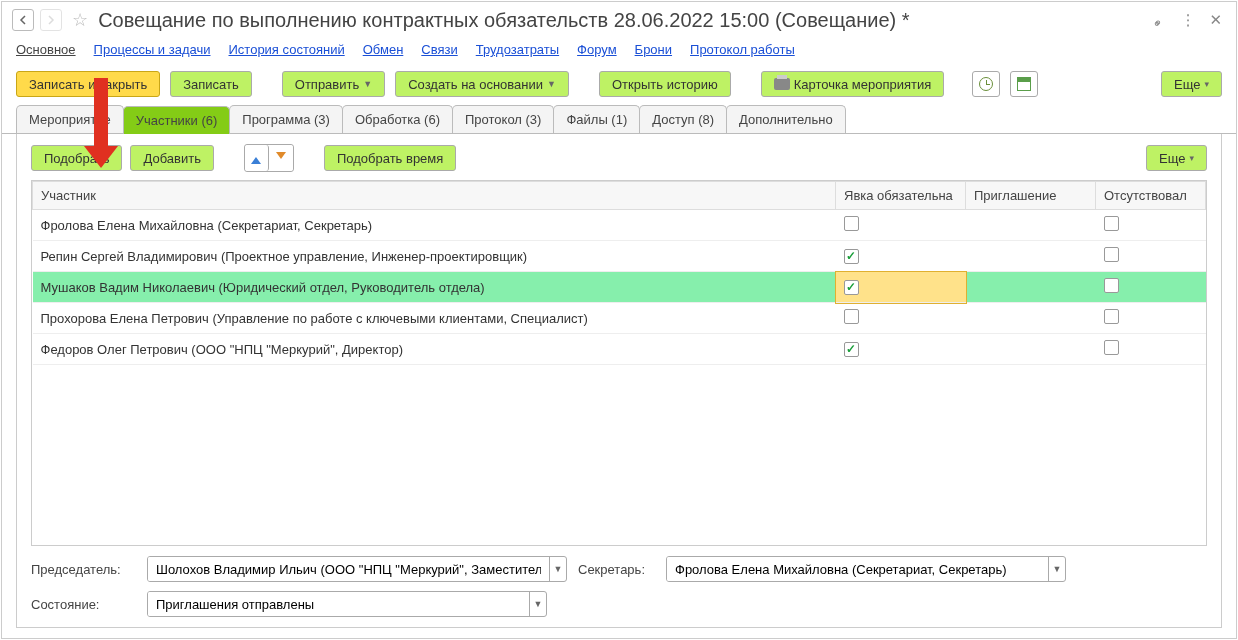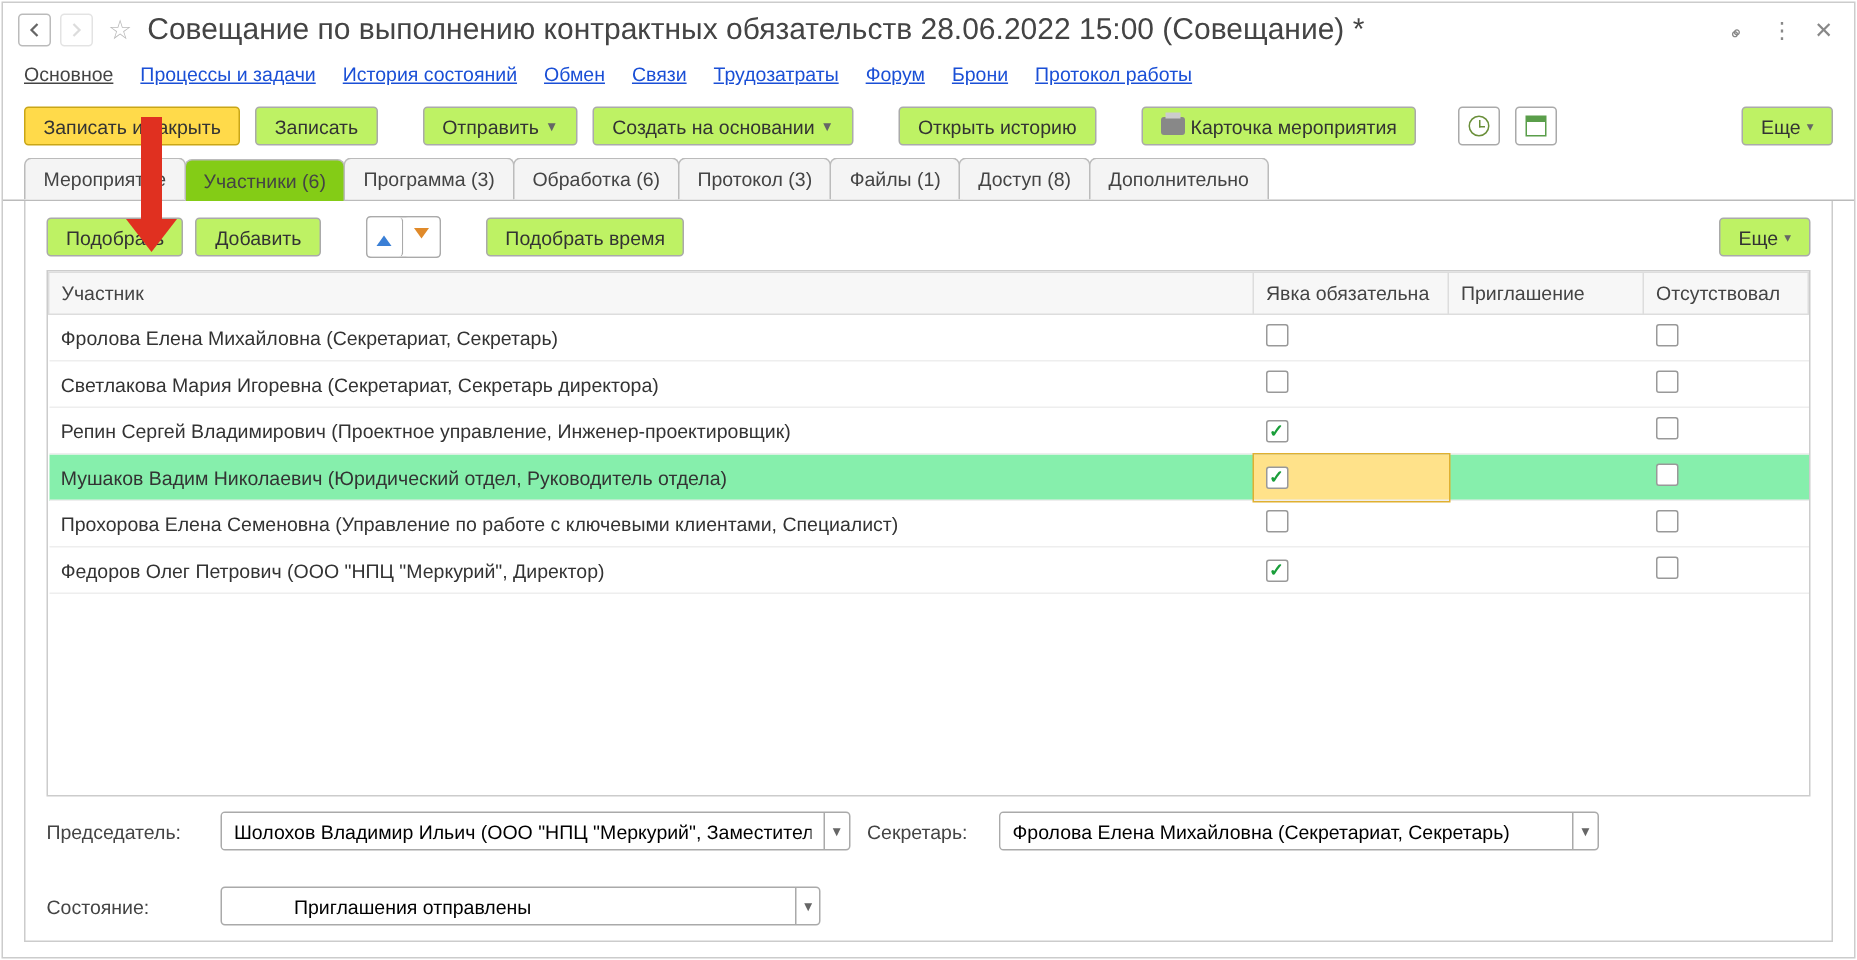--- a/index.html
+++ b/index.html
@@ -37,21 +37,21 @@
 .arrow-group .arrowbtn{border:none;border-right:1px solid #aaa}
 .arrow-group .arrowbtn:last-child{border-right:none}
 .tablewrap{flex:1;border:1px solid #ccc;overflow:hidden}
 table{width:100%;border-collapse:collapse}
 th{text-align:left;background:#f7f7f7;border:1px solid #ddd;padding:6px 8px;font-weight:400;color:#444;font-size:13px}
 td{border-bottom:1px solid #eee;padding:6px 8px;font-size:13px}
 tr.selected{background:#86efac}
 tr.selected td.sel-cell{background:#ffe28a;outline:1px solid #e0b030}
 .chk{width:15px;height:15px;border:1px solid #999;border-radius:2px;background:#fff;display:inline-flex;align-items:center;justify-content:center;cursor:pointer}
 .chk.on{color:#1a9e3a;font-weight:bold;font-size:12px}
-.bottomform{padding-top:10px;display:flex;flex-direction:column;gap:24px}
+.bottomform{padding-top:10px;display:flex;flex-direction:column;gap:9px}
 .formrow{display:flex;align-items:center;gap:8px}
 .formrow label{width:108px;color:#444;font-size:13px}
 .select{height:26px;border:1px solid #aaa;border-radius:3px;display:flex;align-items:center;background:#fff;overflow:hidden}
 .select input{border:none;padding:0 8px;height:100%;outline:none;font-size:13px}
 .select .dd{width:18px;height:100%;border-left:1px solid #aaa;display:flex;align-items:center;justify-content:center;cursor:pointer;color:#666;font-size:9px}
 .red-arrow{position:absolute;left:92px;top:40px;pointer-events:none;z-index:10}
 .red-arrow-body{width:14px;height:68px;background:#e03020}
 .red-arrow-head{width:0;height:0;border-left:17px solid transparent;border-right:17px solid transparent;border-top:22px solid #e03020;margin-left:-10px}
 .printer-ic{display:inline-block;width:16px;height:12px;background:#888;border-radius:2px;position:relative}
 .printer-ic::before{content:"";position:absolute;width:10px;height:4px;background:#ccc;top:-3px;left:3px}
@@ -171,39 +171,33 @@
           </tr>
         </thead>
         <tbody id="tbody">
             <tr>
               <td>Фролова Елена Михайловна (Секретариат, Секретарь)</td>
               <td><span class="chk"></span></td>
               <td></td>
               <td><span class="chk"></span></td>
             </tr>
             <tr>
-              <td>Светлакова Мария Игоревна (Секретариат, Секретарь директора)</td>
-              <td><span class="chk"></span></td>
-              <td></td>
-              <td><span class="chk"></span></td>
-            </tr>
-            <tr>
               <td>Репин Сергей Владимирович (Проектное управление, Инженер-проектировщик)</td>
               <td><span class="chk on">✓</span></td>
               <td></td>
               <td><span class="chk"></span></td>
             </tr>
             <tr class="selected">
               <td>Мушаков Вадим Николаевич (Юридический отдел, Руководитель отдела)</td>
               <td class="sel-cell"><span class="chk on">✓</span></td>
               <td></td>
               <td><span class="chk"></span></td>
             </tr>
             <tr>
-              <td>Прохорова Елена Семеновна (Управление по работе с ключевыми клиентами, Специалист)</td>
+              <td>Прохорова Елена Петрович (Управление по работе с ключевыми клиентами, Специалист)</td>
               <td><span class="chk"></span></td>
               <td></td>
               <td><span class="chk"></span></td>
             </tr>
             <tr>
               <td>Федоров Олег Петрович (ООО "НПЦ "Меркурий", Директор)</td>
               <td><span class="chk on">✓</span></td>
               <td></td>
               <td><span class="chk"></span></td>
             </tr>
@@ -220,19 +214,19 @@
         </div>
         <label style="width:80px;margin-left:3px">Секретарь:</label>
         <div class="select" style="width:400px">
           <input style="width: 100%;" value="Фролова Елена Михайловна (Секретариат, Секретарь)">
           <div class="dd">▼</div>
         </div>
       </div>
       <div class="formrow">
         <label>Состояние:</label>
         <div class="select" style="width:400px">
-          <input style="width: 100%; margin-left: 40px;" value="Приглашения отправлены">
+          <input style="width: 100%;" value="Приглашения отправлены">
           <div class="dd">▼</div>
         </div>
       </div>
     </div>
   </div>
 </div>
 
 </body></html>

